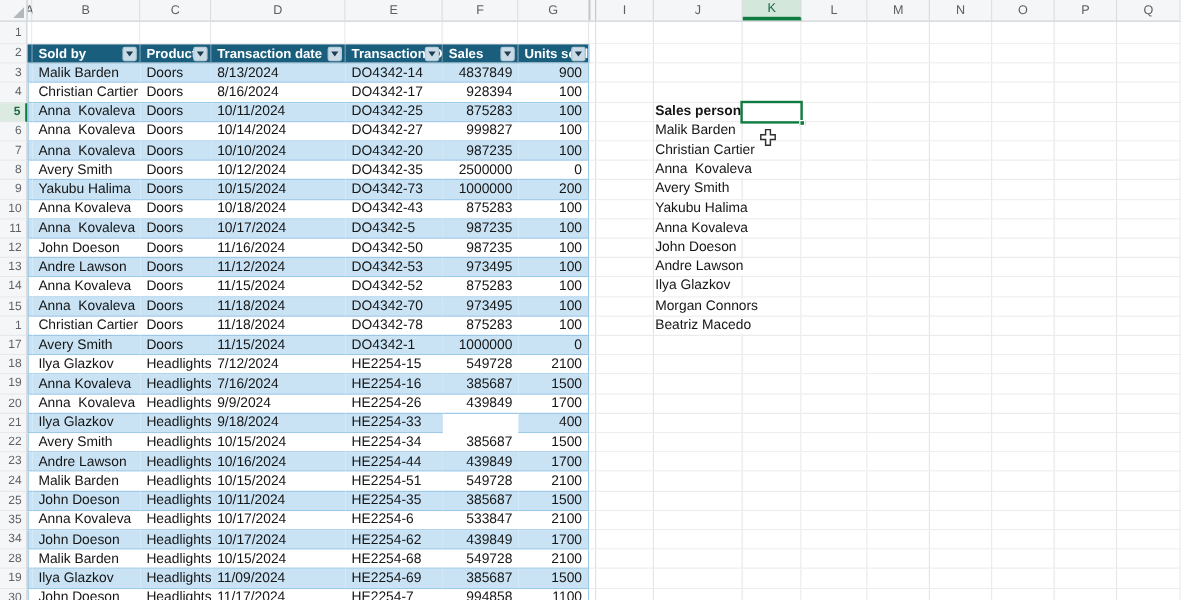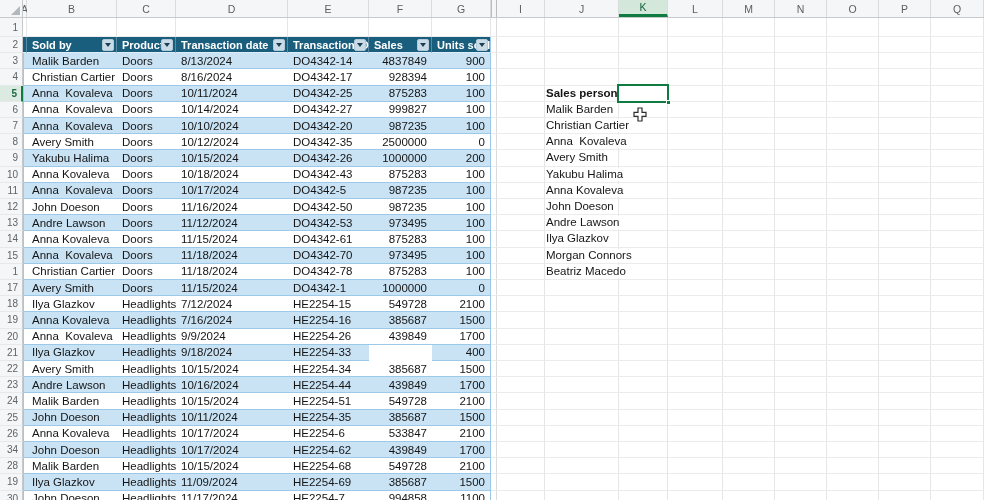--- a/index.html
+++ b/index.html
@@ -295,21 +295,21 @@
       <div class="cell bg" style="width: 52px;"></div>
       <div class="cell bg" style="width: 52px;"></div>
       <div class="cell bg" style="width: 53px;"></div>
     </div>
     <div class="row" style="top: 150.4px; height: 16.2px;">
       <div class="gut">9</div>
       <div class="cell tbl band first narrow" style="width: 4px;"></div>
       <div class="cell tbl band" style="width: 90px;">Yakubu Halima</div>
       <div class="cell tbl band" style="width: 59px;">Doors</div>
       <div class="cell tbl band" style="width: 112px;">10/15/2024</div>
-      <div class="cell tbl band" style="width: 81px;">DO4342-26</div>
+      <div class="cell tbl band" style="width: 81px;">DO4342-73</div>
       <div class="cell tbl band num" style="width: 63px;">1000000</div>
       <div class="cell tbl band last num" style="width: 59px;">200</div>
       <div class="cell bg hidden-gap" style="width: 6px;"></div>
       <div class="cell bg" style="width: 48px;"></div>
       <div class="cell bg" style="overflow: visible; width: 74px;">
         <span class="jlab">Avery Smith</span>
       </div>
       <div class="cell bg" style="width: 49px;"></div>
       <div class="cell bg" style="width: 55px;"></div>
       <div class="cell bg" style="width: 52px;"></div>
@@ -405,21 +405,21 @@
       <div class="cell bg" style="width: 52px;"></div>
       <div class="cell bg" style="width: 52px;"></div>
       <div class="cell bg" style="width: 53px;"></div>
     </div>
     <div class="row" style="top: 231.4px; height: 16.2px;">
       <div class="gut">14</div>
       <div class="cell tbl first narrow" style="width: 4px;"></div>
       <div class="cell tbl" style="width: 90px;">Anna Kovaleva</div>
       <div class="cell tbl" style="width: 59px;">Doors</div>
       <div class="cell tbl" style="width: 112px;">11/15/2024</div>
-      <div class="cell tbl" style="width: 81px;">DO4342-61</div>
+      <div class="cell tbl" style="width: 81px;">DO4342-52</div>
       <div class="cell tbl num" style="width: 63px;">875283</div>
       <div class="cell tbl last num" style="width: 59px;">100</div>
       <div class="cell bg hidden-gap" style="width: 6px;"></div>
       <div class="cell bg" style="width: 48px;"></div>
       <div class="cell bg" style="overflow: visible; width: 74px;">
         <span class="jlab">Ilya Glazkov</span>
       </div>
       <div class="cell bg" style="width: 49px;"></div>
       <div class="cell bg" style="width: 55px;"></div>
       <div class="cell bg" style="width: 52px;"></div>
@@ -646,21 +646,21 @@
       <div class="cell bg" style="overflow: visible; width: 74px;"></div>
       <div class="cell bg" style="width: 49px;"></div>
       <div class="cell bg" style="width: 55px;"></div>
       <div class="cell bg" style="width: 52px;"></div>
       <div class="cell bg" style="width: 52px;"></div>
       <div class="cell bg" style="width: 52px;"></div>
       <div class="cell bg" style="width: 52px;"></div>
       <div class="cell bg" style="width: 53px;"></div>
     </div>
     <div class="row" style="top: 425.8px; height: 16.2px;">
-      <div class="gut">26</div>
+      <div class="gut">35</div>
       <div class="cell tbl first narrow" style="width: 4px;"></div>
       <div class="cell tbl" style="width: 90px;">Anna Kovaleva</div>
       <div class="cell tbl" style="width: 59px;">Headlights</div>
       <div class="cell tbl" style="width: 112px;">10/17/2024</div>
       <div class="cell tbl" style="width: 81px;">HE2254-6</div>
       <div class="cell tbl num" style="width: 63px;">533847</div>
       <div class="cell tbl last num" style="width: 59px;">2100</div>
       <div class="cell bg hidden-gap" style="width: 6px;"></div>
       <div class="cell bg" style="width: 48px;"></div>
       <div class="cell bg" style="overflow: visible; width: 74px;"></div>

